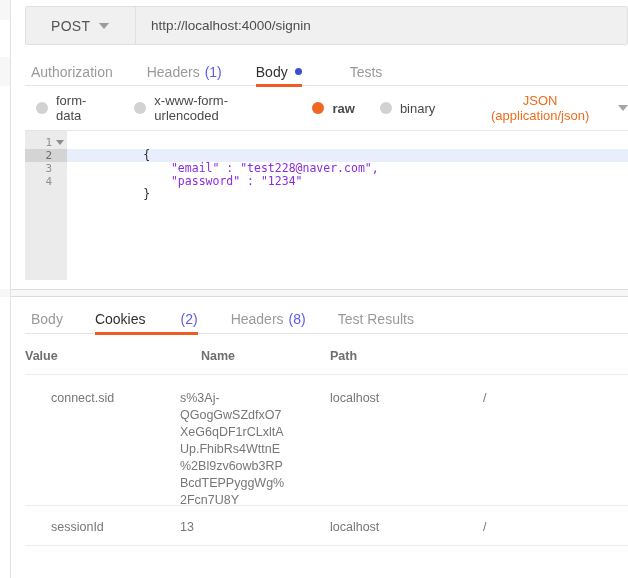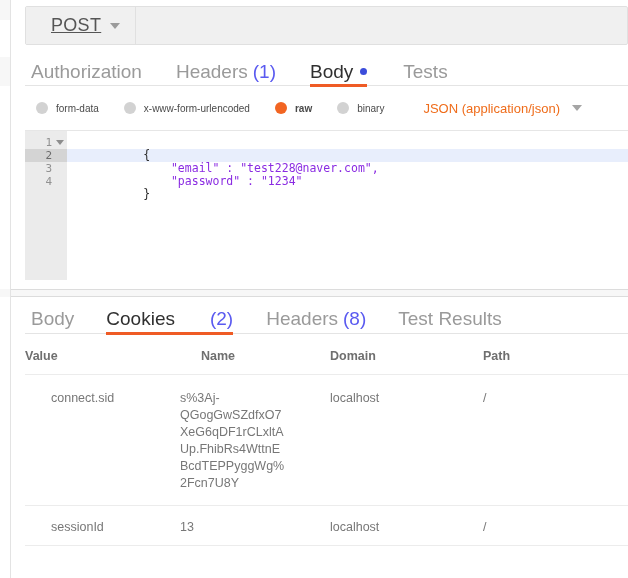--- a/index.html
+++ b/index.html
@@ -45,21 +45,21 @@
   }
   .method-box {
     width: 110px; height: 100%;
     display: flex; align-items: center;
     padding-left: 25px;
     border-right: 1px solid #e0e0e0;
     background: #f0f0f0;
     cursor: pointer;
   }
   .method-label {
-    font-size: 18px; color: #555; letter-spacing: .3px; text-decoration: underline;
+    font-size: 14px; color: #555; letter-spacing: .3px;
   }
   .caret {
     margin-left: 9px;
     width: 0; height: 0;
     border-left: 5px solid transparent;
     border-right: 5px solid transparent;
     border-top: 6px solid #9b9b9b;
     display: inline-block;
   }
   .url-box {
@@ -76,21 +76,21 @@
   .req-tabs {
     position: absolute; left: 14px; top: 57px;
     width: 603px; height: 29px;
     display: flex; align-items: flex-start;
     border-bottom: 1px solid #e4e4e4;
   }
   .rtab {
     position: relative;
     height: 29px;
     display: flex; align-items: center;
-    font-size: 19px; color: #9a9a9a;
+    font-size: 14px; color: #9a9a9a;
     cursor: pointer;
     white-space: nowrap;
   }
   .rtab.active { color: #303030; }
   .rtab .underline {
     position: absolute; left: 0; right: 0; bottom: -1px;
     height: 3px; background: #ef5b25;
   }
   .rtab .cnt { color: #5a5af0; margin-left: 5px; }
   .rtab .dot {
@@ -110,21 +110,21 @@
     cursor: pointer;
   }
   .rad {
     width: 12px; height: 12px; border-radius: 50%;
     background: #d2d2d2;
     display: inline-block;
     flex: none;
   }
   .rad.on { background: #f26522; }
   .rad-label {
-    font-size: 10px; color: #4a4a4a;
+    font-size: 13px; color: #4a4a4a;
     margin-left: 8px;
   }
   .ctype {
     display: flex; align-items: center;
     cursor: pointer;
   }
   .ctype-label {
     font-size: 13px; color: #ef6c1a;
   }
   .ctype .caret {
@@ -241,36 +241,39 @@
     <div class="strip-seg" style="top:289px;height:8px;"></div>
   </div>
 
   <div class="request-pane">
 
     <div class="url-row">
       <div class="method-box">
         <span class="method-label">POST</span>
         <span class="caret"></span>
       </div>
+      <div class="url-box">
+        <span class="url-text">http://localhost:4000/signin</span>
+      </div>
     </div>
 
     <div class="req-tabs">
       <div class="rtab" style="margin-left:6px;">
         <span>Authorization</span>
       </div>
       <div class="rtab" style="margin-left:34px;">
         <span>Headers</span>
         <span class="cnt">(1)</span>
       </div>
       <div class="rtab active" style="margin-left:34px;">
         <span>Body</span>
         <span class="dot"></span>
         <span class="underline"></span>
       </div>
-      <div class="rtab" style="margin-left:36px;">
+      <div class="rtab" style="margin-left:48px;">
         <span>Tests</span>
       </div>
     </div>
 
     <div class="body-types">
       <div class="radio-item" style="margin-left:11px;">
         <span class="rad"></span>
         <span class="rad-label">form-data</span>
       </div>
       <div class="radio-item" style="margin-left:25px;">
@@ -278,21 +281,21 @@
         <span class="rad-label">x-www-form-urlencoded</span>
       </div>
       <div class="radio-item" style="margin-left:25px;font-weight:bold;">
         <span class="rad on"></span>
         <span class="rad-label">raw</span>
       </div>
       <div class="radio-item" style="margin-left:25px;">
         <span class="rad"></span>
         <span class="rad-label">binary</span>
       </div>
-      <div class="ctype" style="margin-left:39px;">
+      <div class="ctype" style="margin-left:39px;text-align:center;">
         <span class="ctype-label">JSON (application/json)</span>
         <span class="caret"></span>
       </div>
     </div>
 
     <div class="editor">
       <div class="gutter">
         <div class="gut-line" style="margin-top:5px;">
           <span>1</span>
           <span class="fold"></span>
@@ -343,31 +346,31 @@
       </div>
       <div class="rtab" style="margin-left:32px;">
         <span>Test Results</span>
       </div>
     </div>
 
     <div class="cookie-table">
       <div class="ct-head">
         <div class="cell c-value">Value</div>
         <div class="cell c-name">Name</div>
-        <div class="cell c-domain">Domain</div>
         <div class="cell c-path">Path</div>
       </div>
 
       <div class="ct-row row-tall">
         <div class="cell c-name">connect.sid</div>
         <div class="cell c-value val-lines">
           <span>s%3Aj-</span>
           <span>QGogGwSZdfxO7</span>
           <span>XeG6qDF1rCLxltA</span>
           <span>Up.FhibRs4WttnE</span>
+          <span>%2Bl9zv6owb3RP</span>
           <span>BcdTEPPyggWg%</span>
           <span>2Fcn7U8Y</span>
         </div>
         <div class="cell c-domain">localhost</div>
         <div class="cell c-path">/</div>
       </div>
 
       <div class="ct-row row-short">
         <div class="cell c-name">sessionId</div>
         <div class="cell c-value val-lines">

